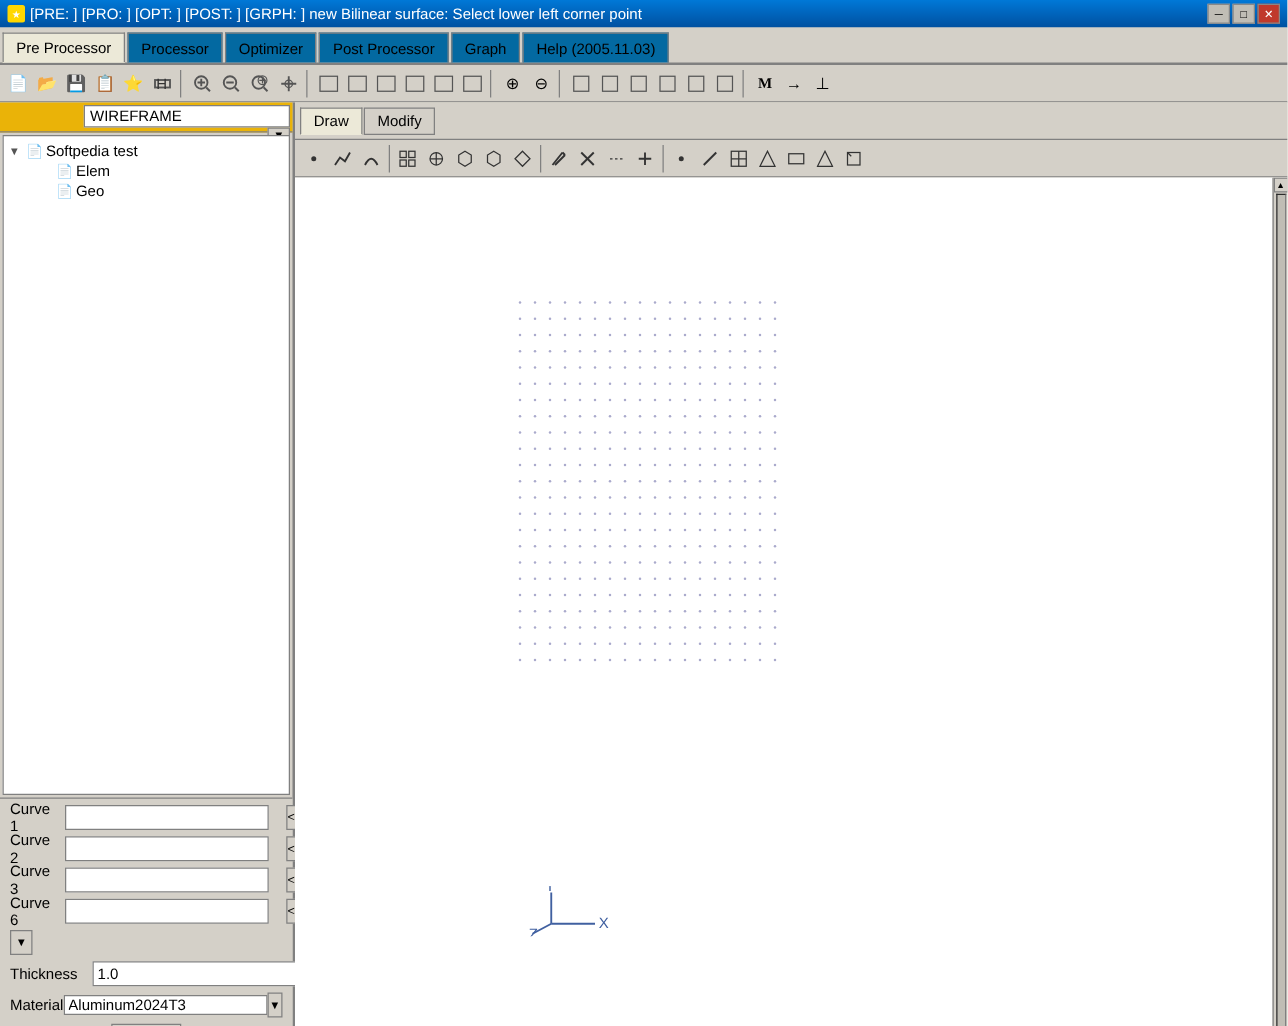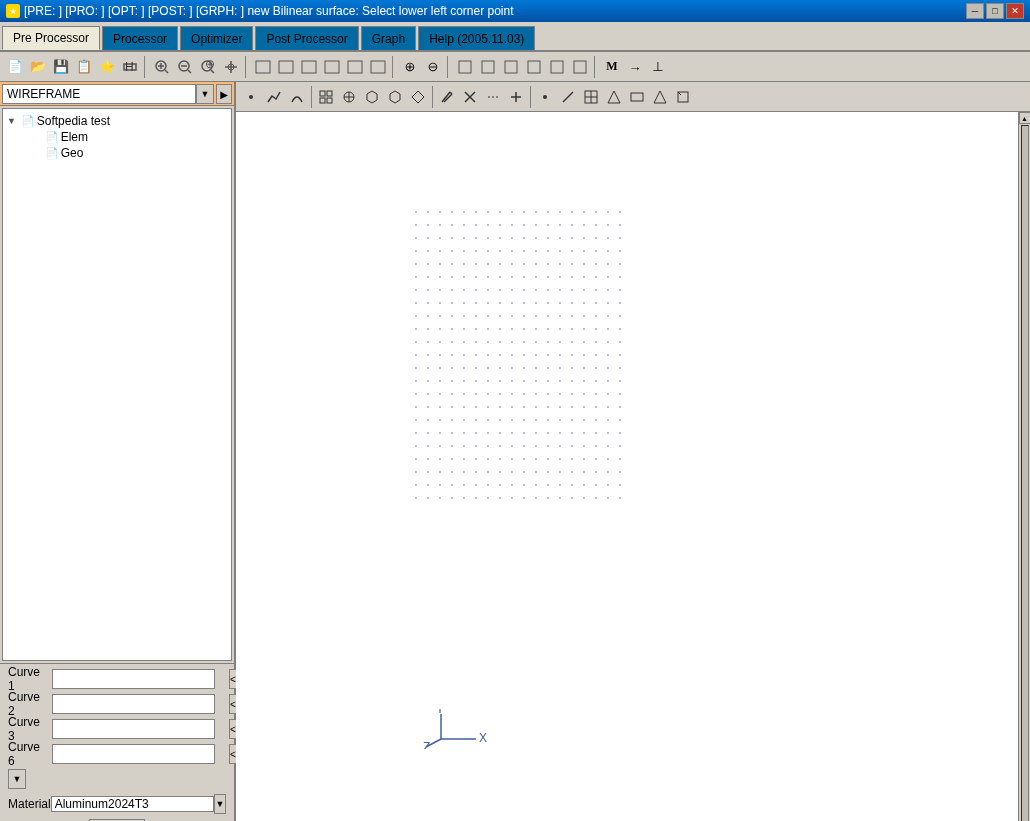--- a/index.html
+++ b/index.html
@@ -82,25 +82,26 @@
       width: 236px;
       min-width: 236px;
       background: #d4d0c8;
       display: flex;
       flex-direction: column;
       border-right: 2px solid #808080;
     }
 
     #tree-header {
       display: flex;
-      align-items: flex-start;
+      align-items: flex-end;
       padding: 2px;
       border-bottom: 1px solid #808080;
-      background: #fdba74;
+      background: #eab308;
       height: 24px;
+      flex-direction: column;
     }
     #tree-dropdown {
       flex: 1;
       background: white;
       border: 1px solid #808080;
       padding: 1px 4px;
       font-size: 12px;
       height: 20px;
     }
     #tree-dropdown-btn {
@@ -401,34 +402,42 @@
       <div class="form-row">
         <span class="form-label">Curve 6</span>
         <input class="form-input" type="text" value="" style="">
         <button class="form-btn">&lt;&lt;</button>
       </div>
 
       <div class="form-select-row">
         <div class="form-select-btn">▼</div>
       </div>
 
+      <div class="form-row">
+        <span class="form-label">Thickness</span>
+        <input class="form-input" type="text" value="1.0" style="">
+      </div>
 
       <div class="form-select-row">
         <span style="width:52px; font-size:12px;">Material</span>
         <input type="text" value="Aluminum2024T3" style="flex: 1 1 0%; height: 16px; border: 1px solid rgb(128, 128, 128); padding: 1px 3px; background: white; font-size: 12px;">
         <div class="form-select-btn">▼</div>
       </div>
 
       <button class="add-btn">Add</button>
     </div>
 
   </div>
 
   <div id="right-panel">
 
+    <div id="draw-toolbar">
+      <div class="draw-tab active">Draw</div>
+      <div class="draw-tab">Modify</div>
+    </div>
 
     <div id="draw-tools">
 
       <button class="tb-btn" title="Point">
         <svg width="14" height="14">
             <circle cx="7" cy="7" r="2" fill="#333"></circle>
           </svg>
       </button>
 
       <button class="tb-btn" title="Polyline">

